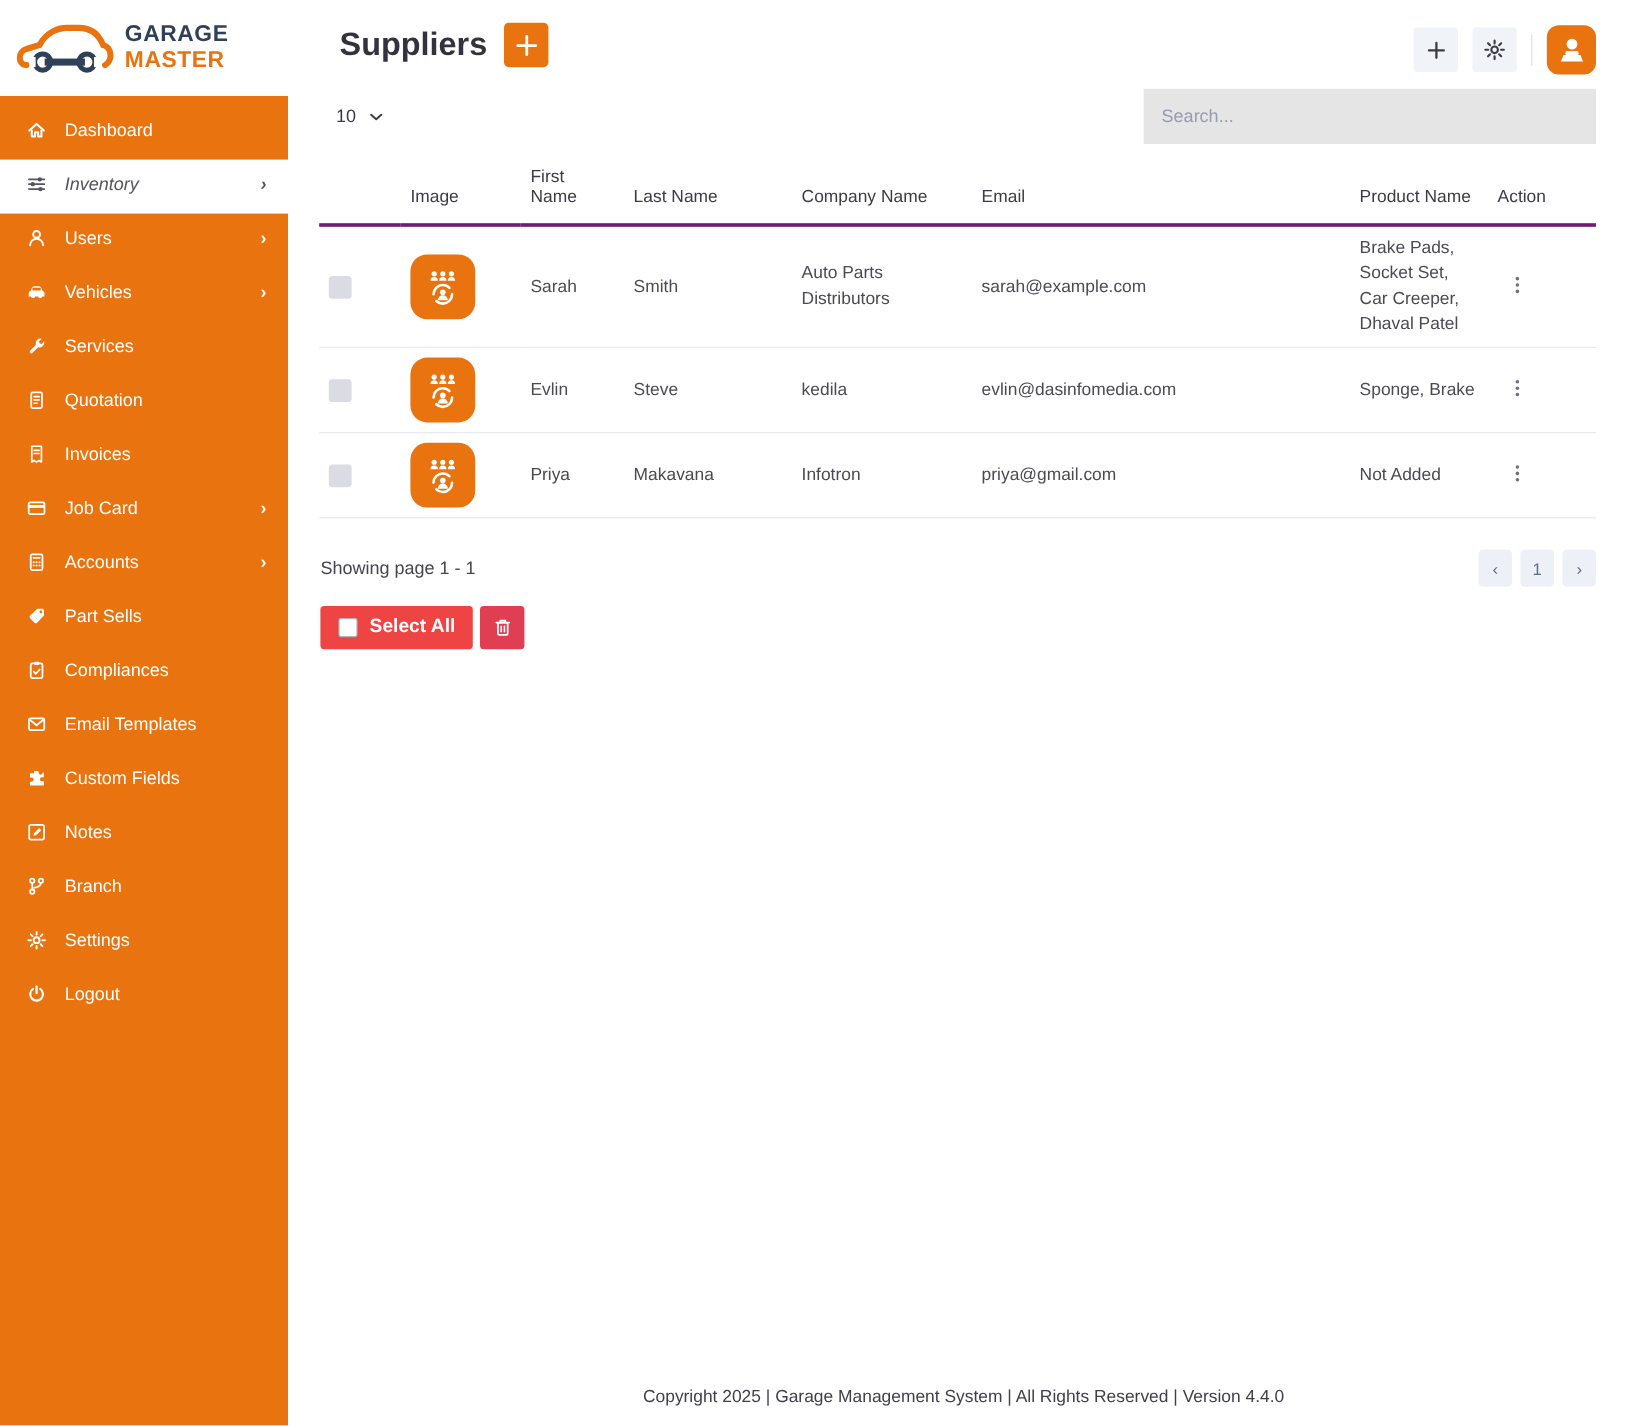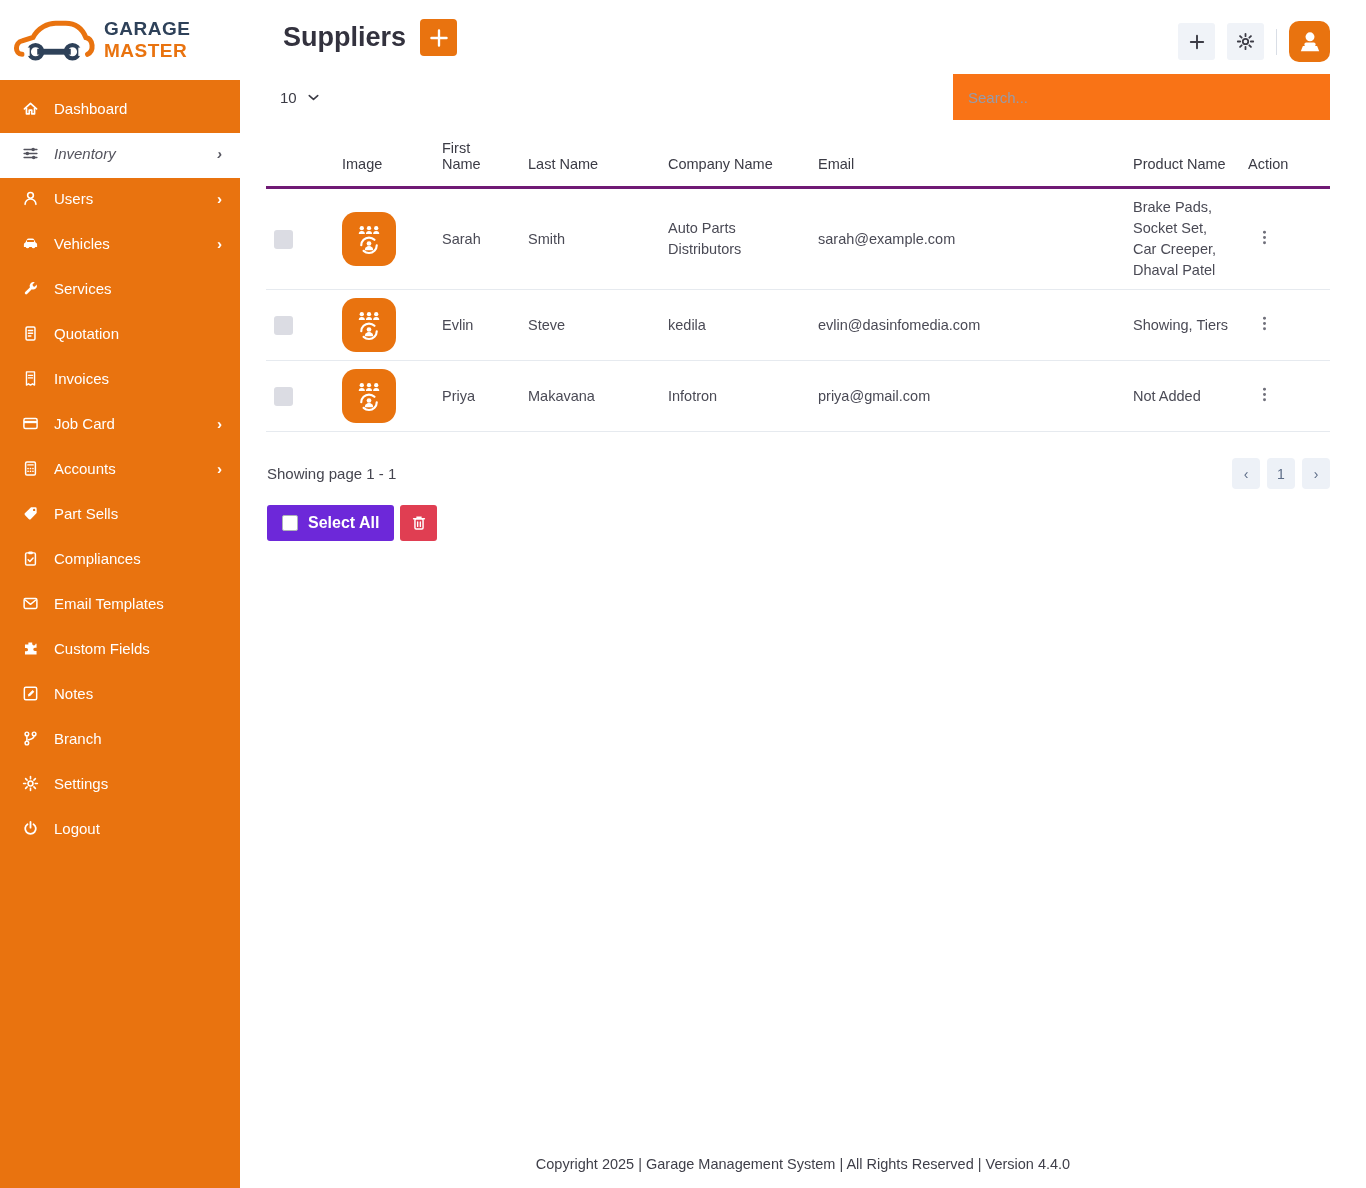--- a/index.html
+++ b/index.html
@@ -27,38 +27,38 @@
   .title-wrap { display:flex; align-items:center; gap:14px; }
   .page-title { font-size:27px; font-weight:600; color:#33323E; }
   .btn-add-main { width:37px; height:37px; background:#E9730F; border:none; border-radius:4px; color:#fff; display:flex; align-items:center; justify-content:center; cursor:pointer; }
   .top-actions { display:flex; align-items:center; gap:12px; margin-top:2px; }
   .icon-btn { width:37px; height:37px; background:#F0F3F8; border:none; border-radius:3px; color:#3C3C46; display:flex; align-items:center; justify-content:center; cursor:pointer; }
   .tdivider { width:1px; height:26px; background:#D9DEE6; }
   .profile-btn { width:41px; height:41px; background:#E9730F; border:none; border-radius:10px; display:flex; align-items:center; justify-content:center; cursor:pointer; color:#fff; }
 
   .toolbar { display:flex; align-items:center; justify-content:space-between; padding:12px 36px 0 40px; }
   .page-size { display:flex; align-items:center; gap:9px; color:#3B3B45; font-size:15px; cursor:pointer; }
-  .search-input { width:377px; height:46px; background:#f97316; border:none; padding:0 15px; font-size:15px; color:#3B3B45; font-family:"Liberation Sans",sans-serif; }
+  .search-input { width:377px; height:46px; background:#e5e5e5; border:none; padding:0 15px; font-size:15px; color:#3B3B45; font-family:"Liberation Sans",sans-serif; }
   .search-input::placeholder { color:#949CAD; }
 
   .table-wrap { margin:8px 36px 0 26px; }
   table { width:100%; border-collapse:collapse; table-layout:fixed; }
   th { text-align:left; font-weight:400; font-size:14.5px; color:#3B3B45; padding:12px 8px 14px 8px; vertical-align:bottom; border-bottom:3px solid #701a75; }
   td { font-size:14.5px; color:#4A4A55; padding:8px 8px; vertical-align:middle; border-bottom:1px solid #E6EAEF; line-height:1.45; }
   .row-check { width:19px; height:19px; background:#DBDCE3; border-radius:3px; cursor:pointer; }
   .avatar { width:54px; height:54px; background:#E9730F; border-radius:14px; display:flex; align-items:center; justify-content:center; color:#fff; }
   .dots-btn { background:none; border:none; cursor:pointer; color:#6F6F7A; padding:4px 8px; }
 
   .table-foot { display:flex; justify-content:space-between; align-items:center; margin:26px 36px 0 27px; }
   .showing { font-size:15px; color:#45454F; }
   .pager { display:flex; gap:7px; }
   .page-btn { min-width:28px; height:31px; background:#EDF1F7; border:none; border-radius:4px; color:#5C6C87; font-size:14px; display:flex; align-items:center; justify-content:center; padding:0 10px; cursor:pointer; }
 
   .bulk { display:flex; gap:6px; margin:16px 36px 0 27px; }
-  .select-all-btn { height:36px; background:#6d28d9; border:none; border-radius:3px; color:#fff; font-weight:bold; font-size:16px; display:flex; align-items:center; gap:10px; padding:0 15px; cursor:pointer; font-family:"Liberation Sans",sans-serif; }
+  .select-all-btn { height:36px; background:#ef4444; border:none; border-radius:3px; color:#fff; font-weight:bold; font-size:16px; display:flex; align-items:center; gap:10px; padding:0 15px; cursor:pointer; font-family:"Liberation Sans",sans-serif; }
   .sa-check { width:16px; height:16px; background:#fff; border:1px solid #AEB2BA; border-radius:2px; display:inline-block; }
   .delete-btn { width:37px; height:36px; background:#E03E52; border:none; border-radius:3px; color:#fff; display:flex; align-items:center; justify-content:center; cursor:pointer; }
 
   .main-footer { margin-top:auto; text-align:center; padding:12px 0 16px; font-size:14.5px; color:#3F3F49; }
 </style>
 </head>
 <body>
 
 <svg width="0" height="0" style="position:absolute" aria-hidden="true">
   <defs>
@@ -423,21 +423,21 @@
                 <div class="avatar">
                   <svg width="36" height="36" viewBox="0 0 40 40">
                     <use href="#i-suppliers"></use>
                   </svg>
                 </div>
               </td>
             <td>Evlin</td>
             <td>Steve</td>
             <td>kedila</td>
             <td>evlin@dasinfomedia.com</td>
-            <td>Showing, Tiers</td>
+            <td>Sponge, Brake</td>
             <td><button class="dots-btn"><svg width="17" height="17" viewBox="0 0 16 16">
                     <use href="#i-dots"></use>
                   </svg></button></td>
           </tr>
           <tr>
             <td>
                 <div class="row-check"></div>
               </td>
             <td>
                 <div class="avatar">

